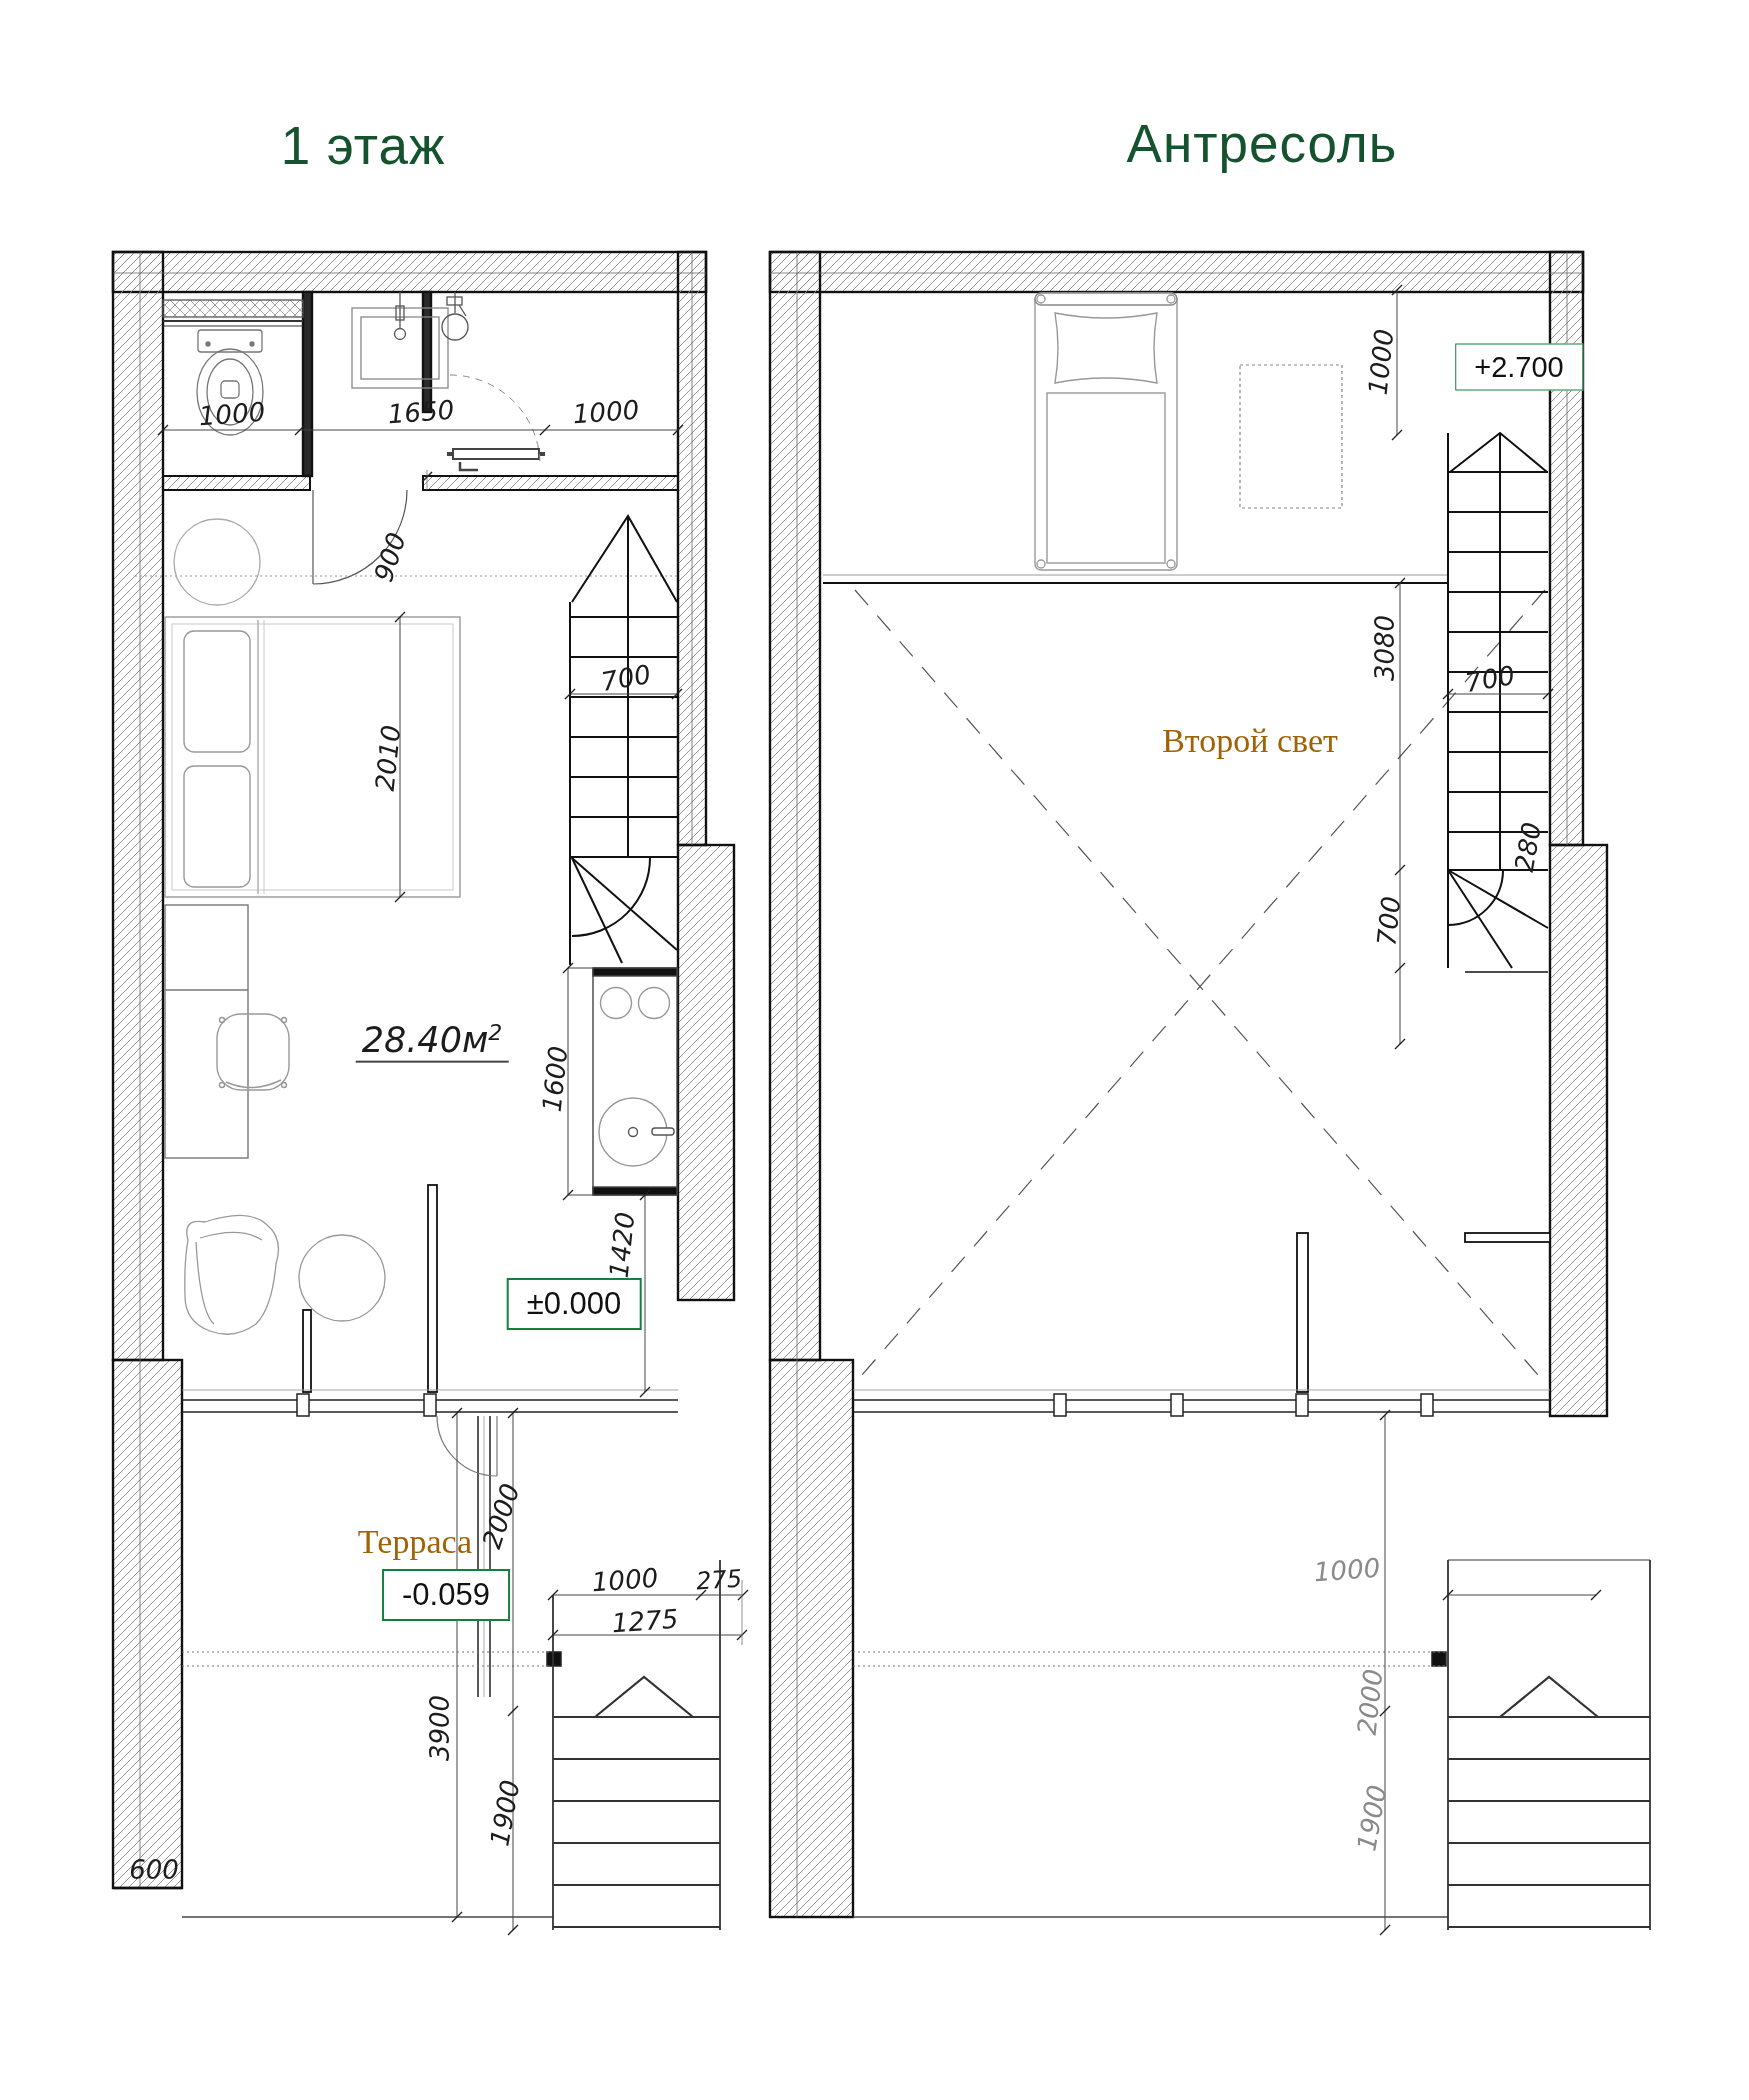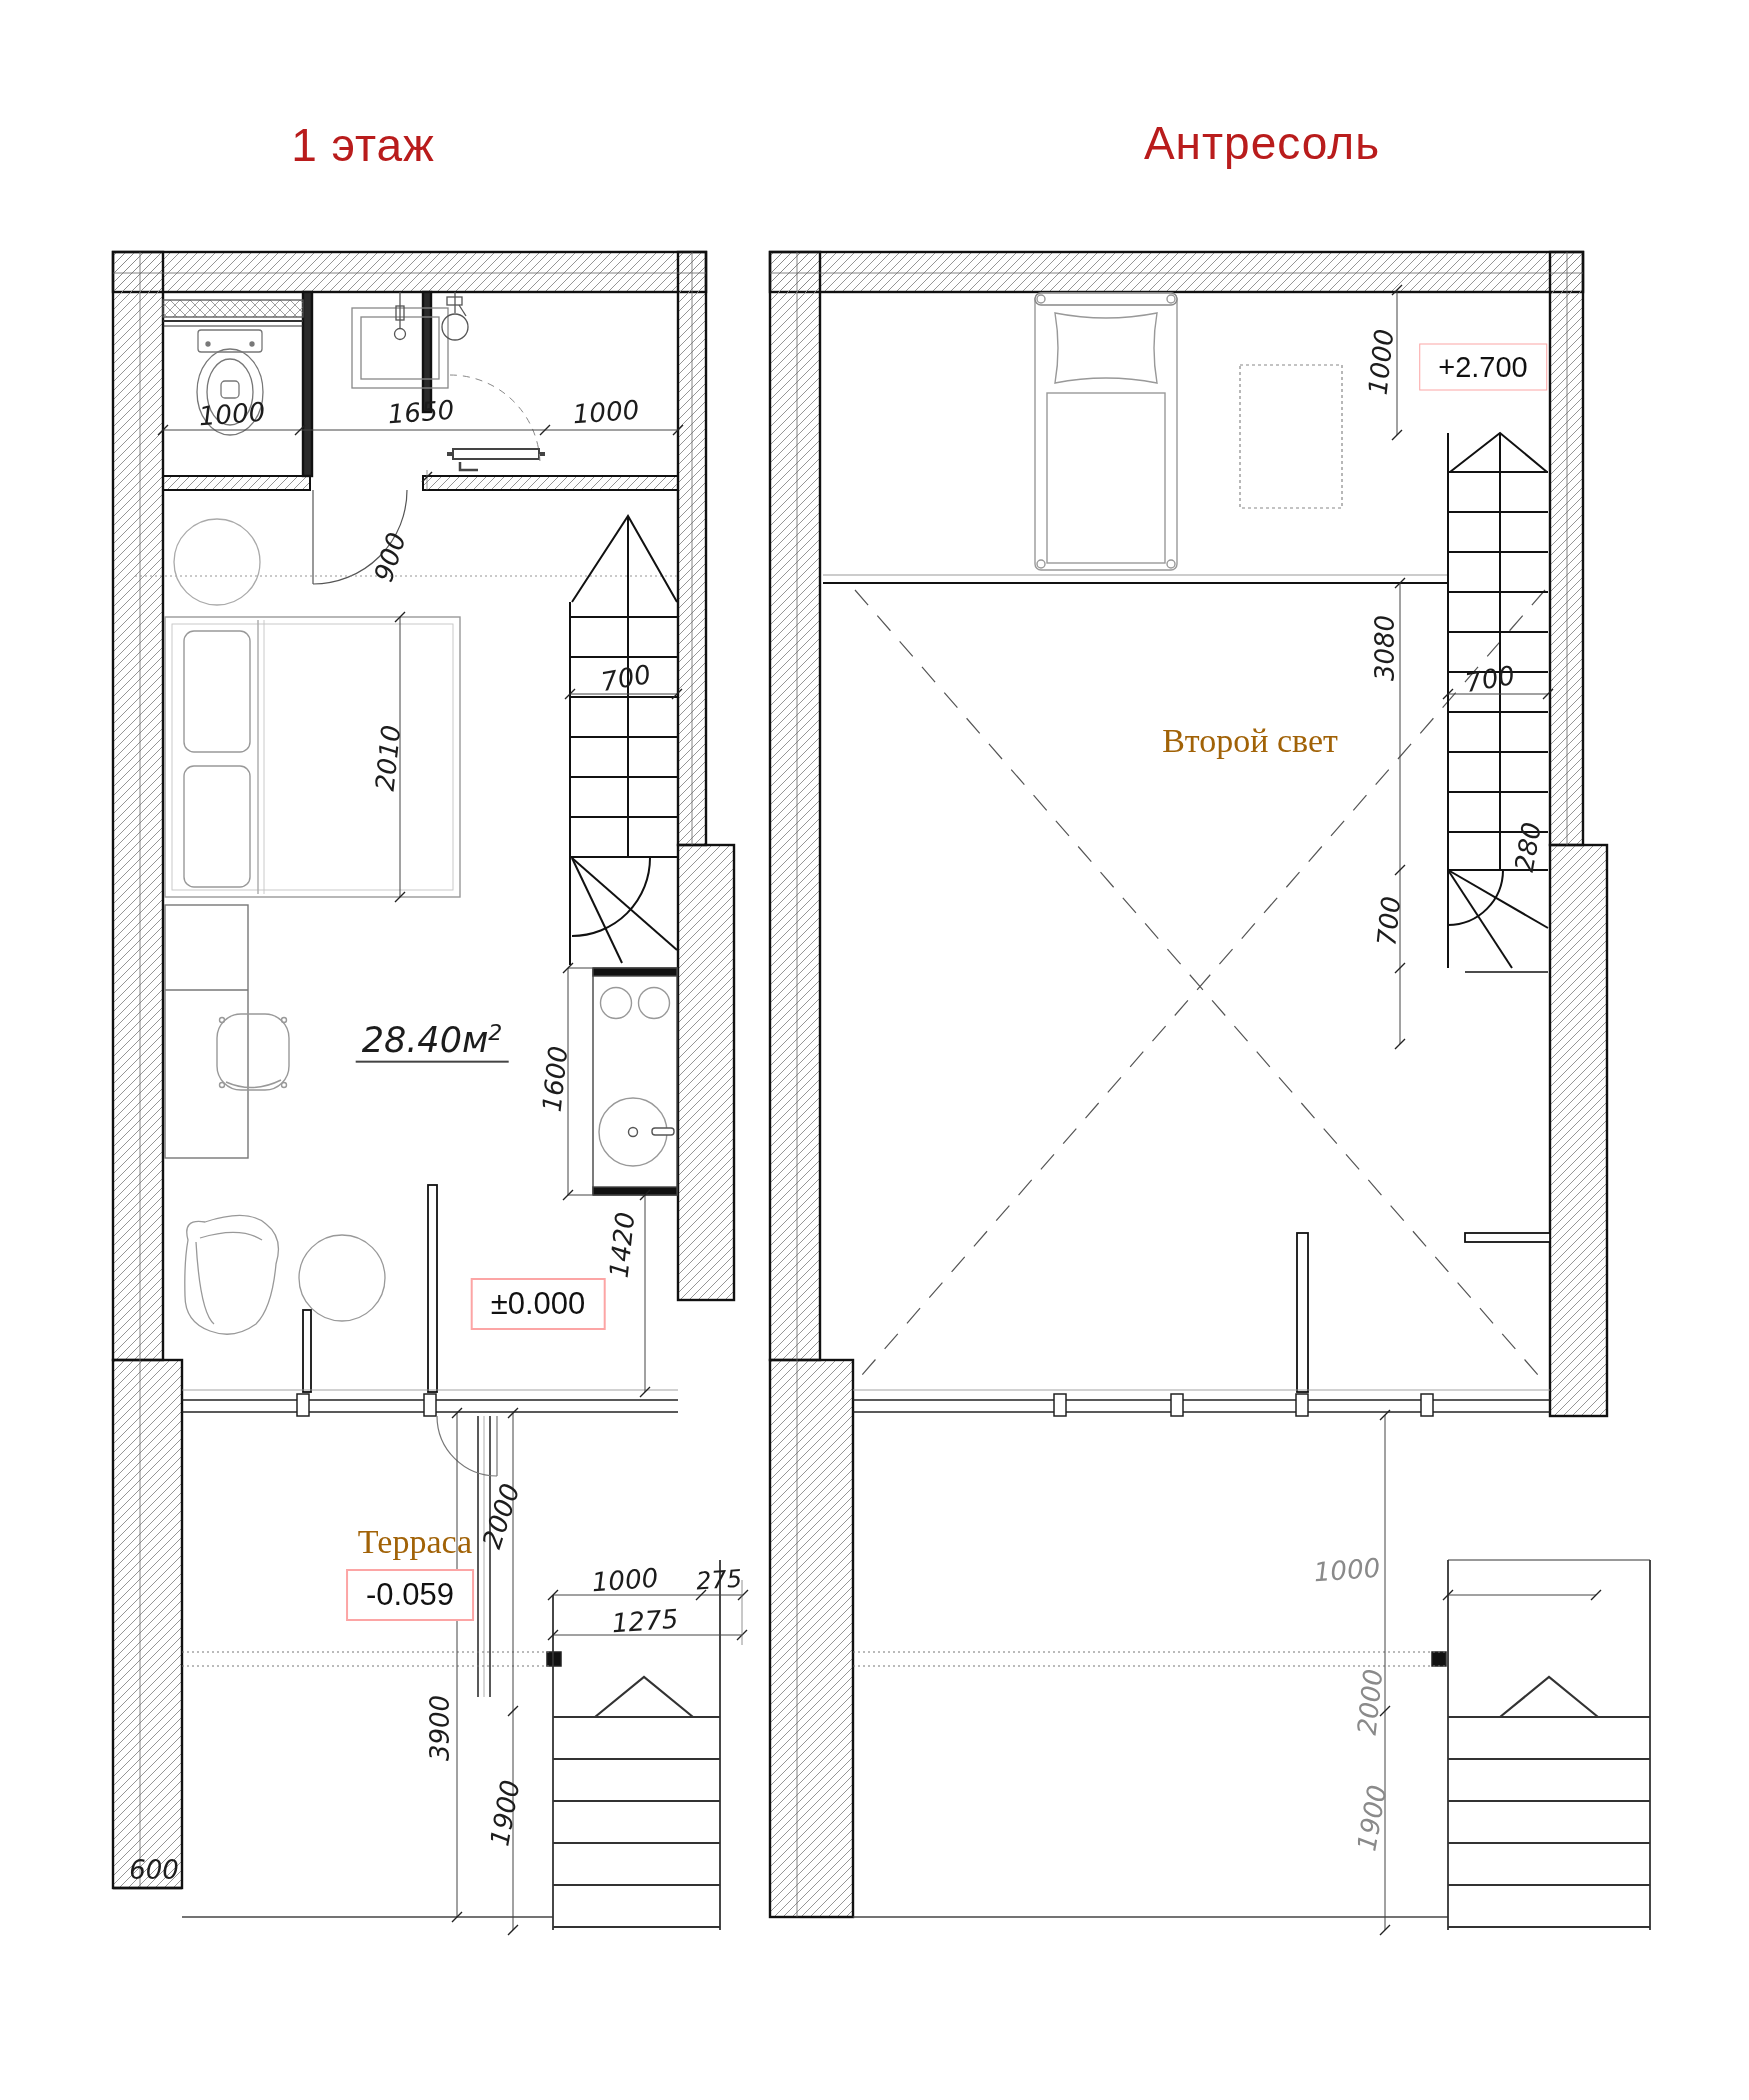--- a/index.html
+++ b/index.html
@@ -1,24 +1,24 @@
 <!DOCTYPE html>
 <html><head>
 <meta charset="utf-8">
 <style>
   html,body{margin:0;padding:0;background:#fff;}
   .canvas{position:relative;width:1749px;height:2100px;background:#fff;overflow:hidden;
           font-family:"Liberation Sans",sans-serif;}
   .canvas svg{position:absolute;left:0;top:0;}
   .lbl{position:absolute;transform:translate(-50%,-50%);white-space:nowrap;color:#1c1c1c;}
-  .title{font-size:46px;color:#b91c1c;letter-spacing:1px;}
+  .title{font-size:53px;color:#14532d;letter-spacing:1px;}
   .room{font-size:34px;color:#a16207;font-family:Liberation Serif, serif;}
   .dim{font-size:26px;font-style:italic;font-family:"DejaVu Sans",sans-serif;color:#1c1c1c;}
-  .levelbox{position:absolute;transform:translate(-50%,-50%);border:2px solid #fca5a5;
-            background:#fff;padding:6px 18px;font-size:31px;color:#111;}
+  .levelbox{position:absolute;transform:translate(-50%,-50%);border:2px solid #15803d;
+            background:#fff;padding:6px 18px;font-size:31px;color:#111;margin-left:36px;}
   .area{font-size:35px;font-style:italic;font-family:"DejaVu Sans",sans-serif;
         border-bottom:2px solid #444;padding:0 6px 0 6px;}
   .area sup{font-size:22px;}
   .r90{transform:translate(-50%,-50%) rotate(-90deg);}
   .r84{transform:translate(-50%,-50%) rotate(-84deg);}
   .r80{transform:translate(-50%,-50%) rotate(-80deg);}
   .r72{transform:translate(-50%,-50%) rotate(-72deg);}
   .r10{transform:translate(-50%,-50%) rotate(-10deg);}
   .r4{transform:translate(-50%,-50%) rotate(-4deg);}
 </style>

